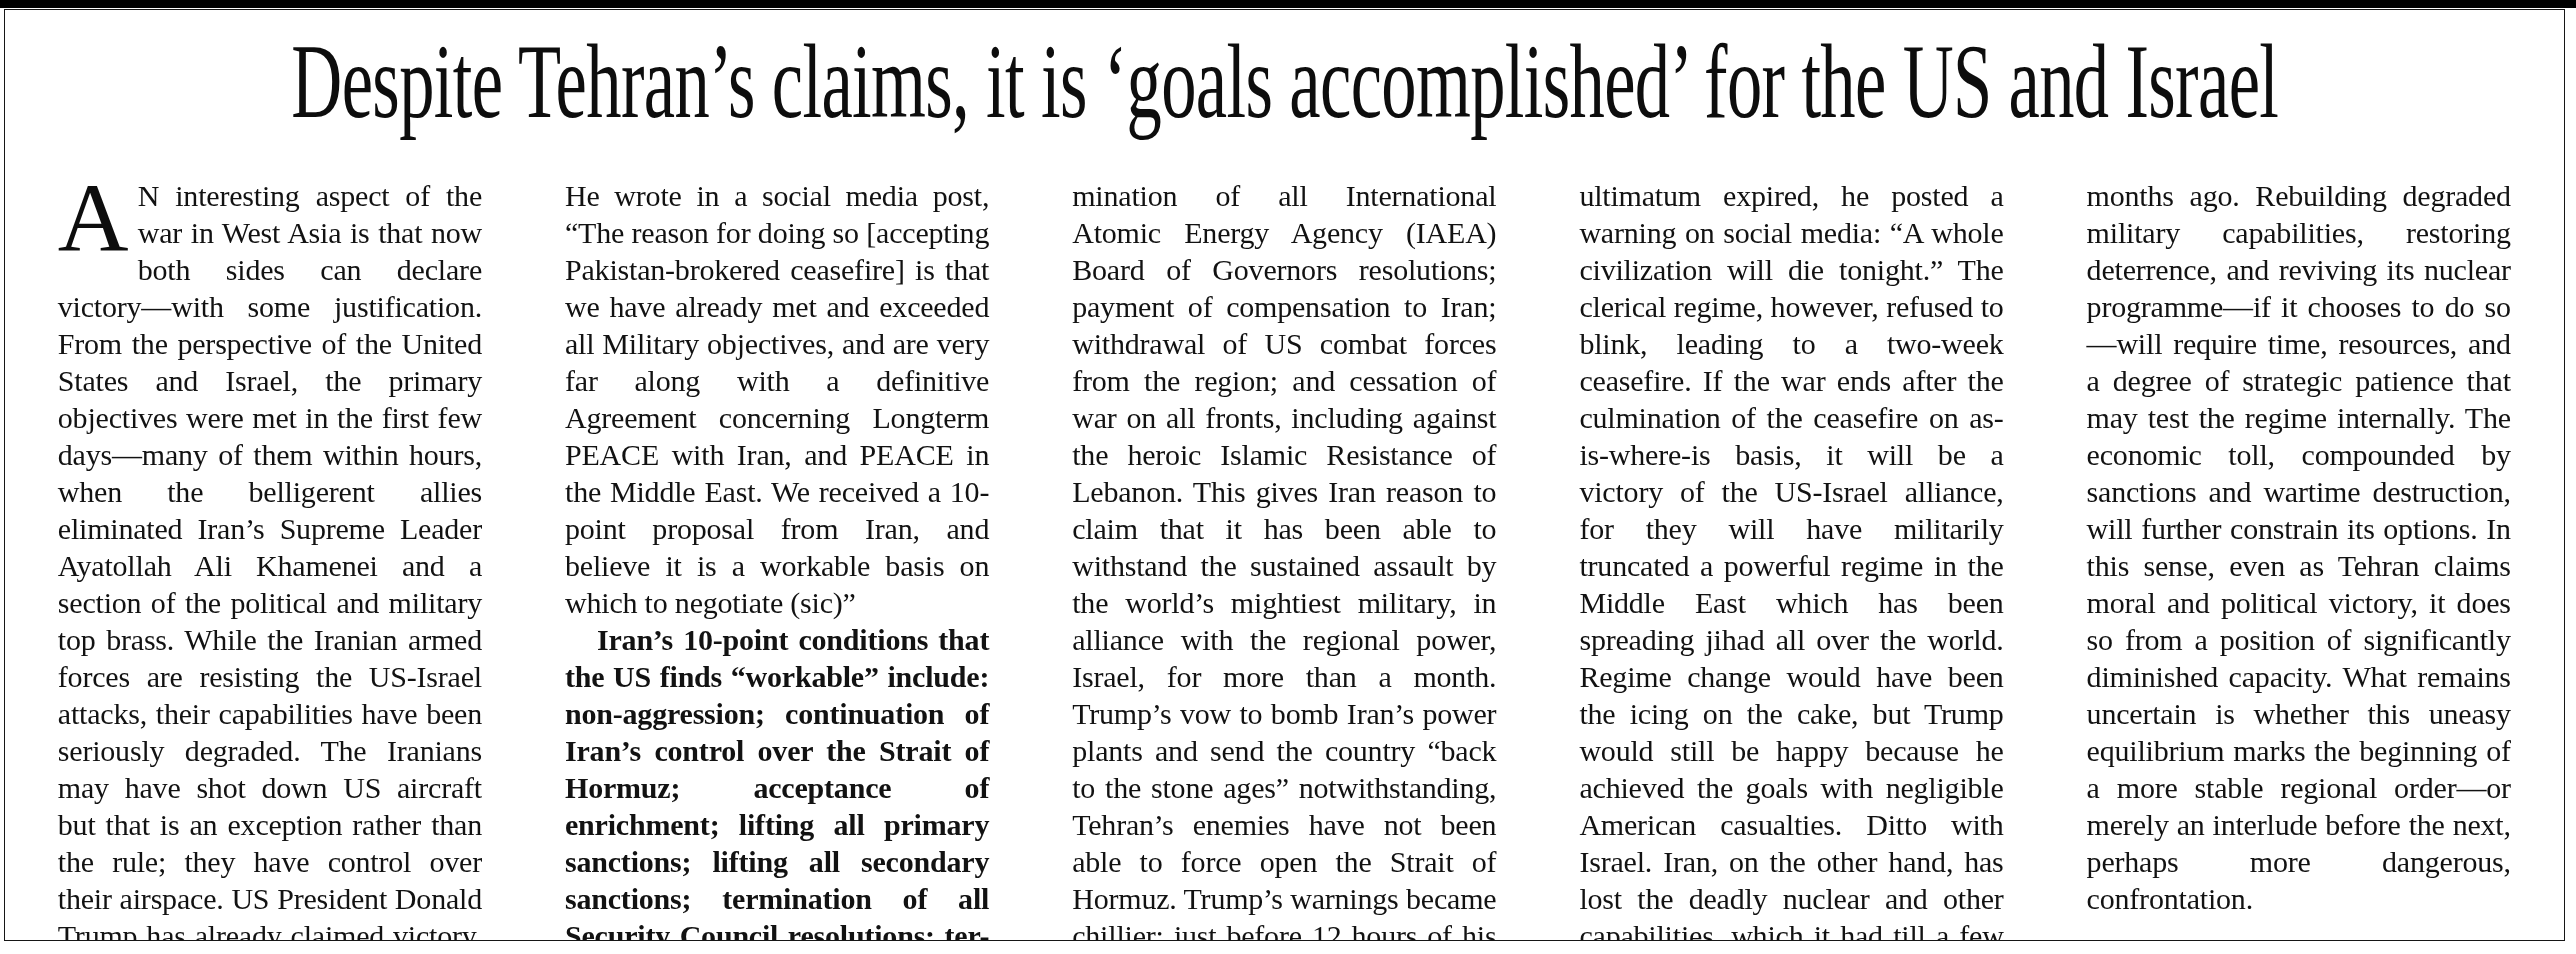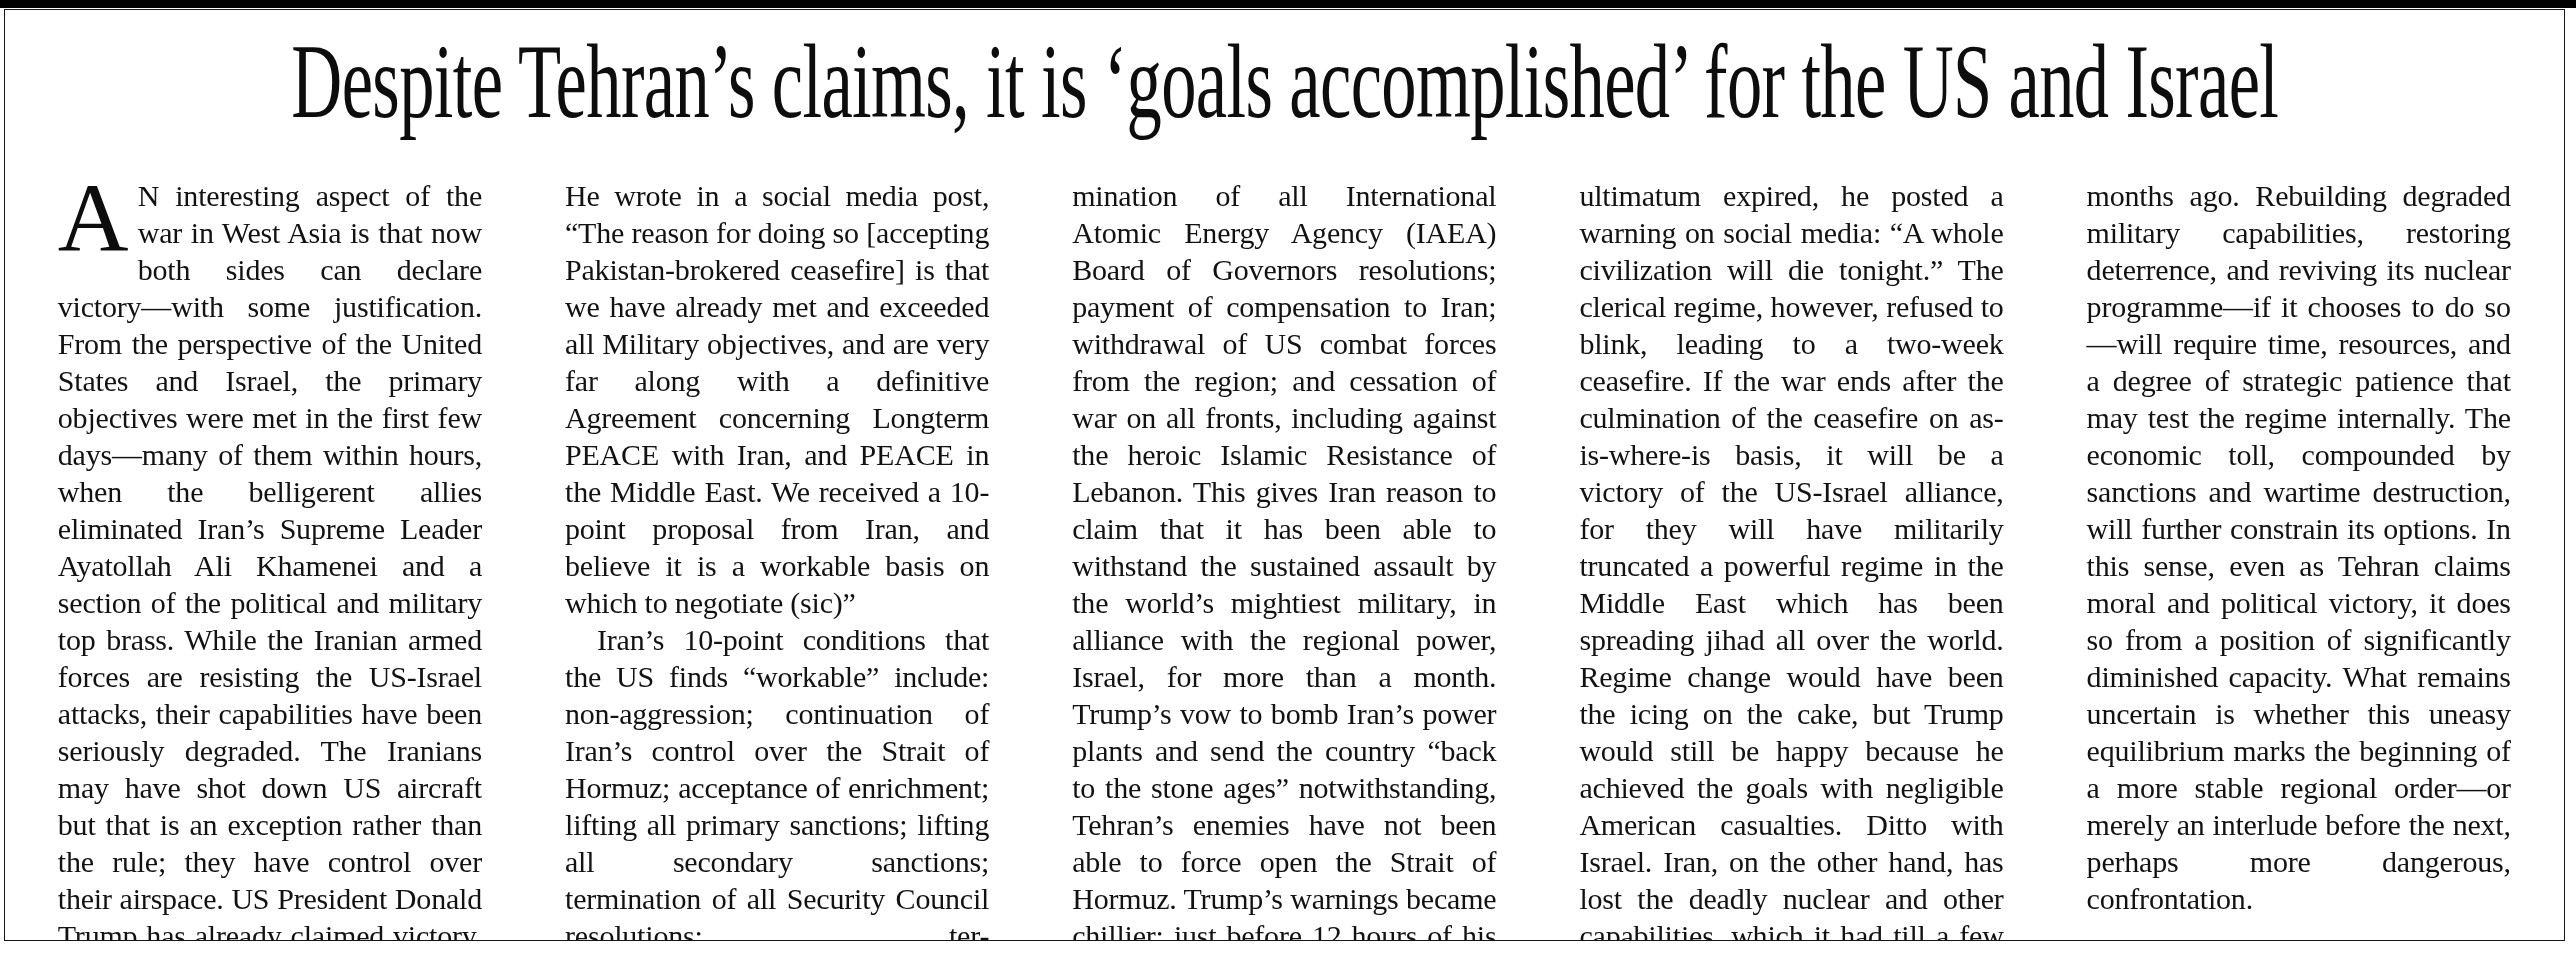--- a/index.html
+++ b/index.html
@@ -64,21 +64,21 @@
     flex: 1 1 0;
     font-size: 30px;
     line-height: 37px;
     letter-spacing: -0.2px;
     color: #121212;
     text-align: justify;
   }
   .col p { margin: 0; }
   .cont { text-align-last: justify; }
   .indent { text-indent: 32px; }
-  .gap-para { margin-top: 0; }
+  .gap-para { margin-top: 0; font-weight: bold; }
   .dropcap {
     float: left;
     font-size: 98px;
     line-height: 73px;
     padding: 3.8px 9.4px 0 0;
     color: #0d0d0d;
   }
 </style>
 </head>
 <body>

